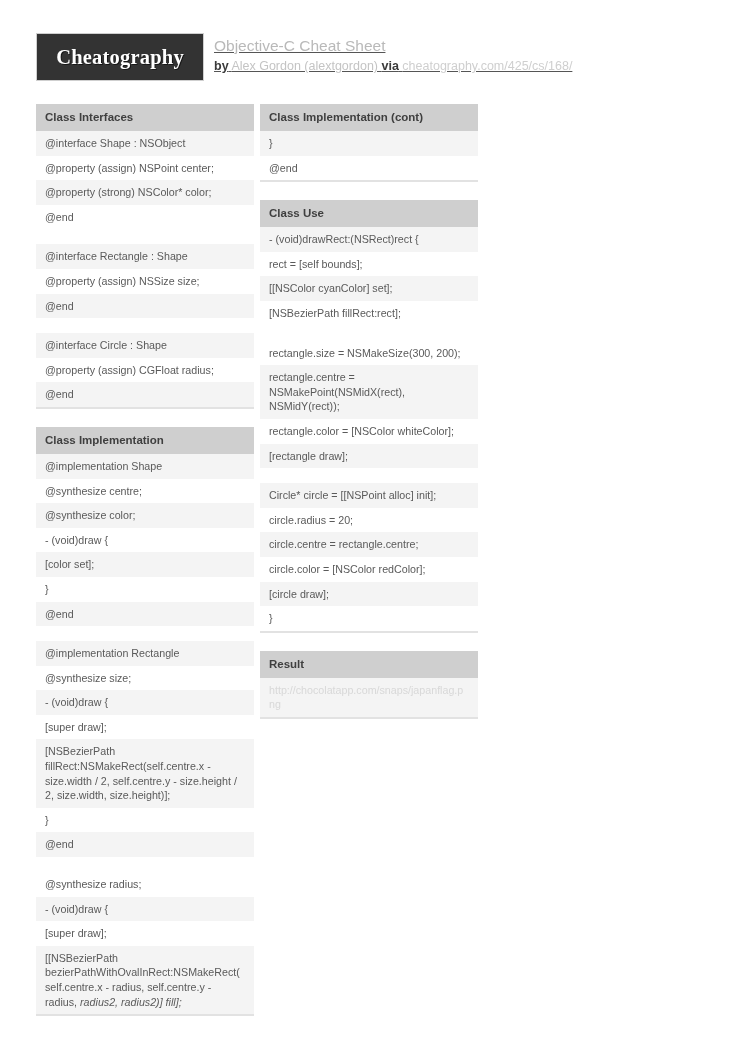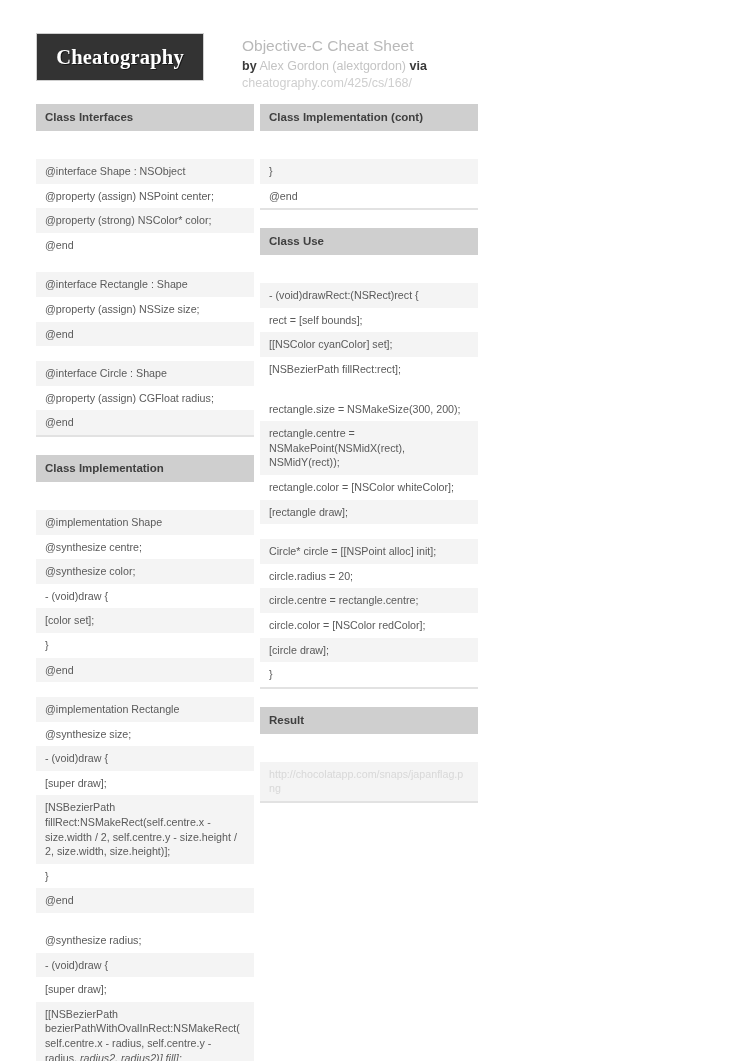--- a/index.html
+++ b/index.html
@@ -43,22 +43,23 @@
   }
   .logo-text {
     font-family: "Liberation Serif", serif;
     color: #ffffff;
     font-size: 20.5px;
     font-weight: bold;
     letter-spacing: 0.2px;
     text-shadow: 1px 1px 0 rgba(0,0,0,0.55);
   }
   .header-titles {
-    margin-left: 38px;
+    margin-left: 10px;
     padding-top: 2px;
+    text-decoration: underline;
   }
   .sheet-title {
     font-size: 15.5px;
     color: #b9b9b9;
     line-height: 21px;
     font-weight: normal;
     margin: 0 0 2px 0;
   }
   .byline {
     font-size: 12.5px;
@@ -80,21 +81,21 @@
 
   .card { margin-bottom: 18px; }
   .card-title {
     background: #cfcfcf;
     color: #3f3f3f;
     font-size: 11.5px;
     font-weight: bold;
     padding: 6px 9px 6px 9px;
     line-height: 15px;
   }
-  .rows { border-bottom: 2px solid #e2e2e2; margin-top: 28px; }
+  .rows { border-bottom: 2px solid #e2e2e2; }
   .row {
     font-size: 10.7px;
     line-height: 14.6px;
     color: #5a5a5a;
     padding: 5px 9px 5px 9px;
     background: #ffffff;
     word-wrap: break-word;
     overflow-wrap: break-word;
   }
   .row.alt { background: #f4f4f4; }

